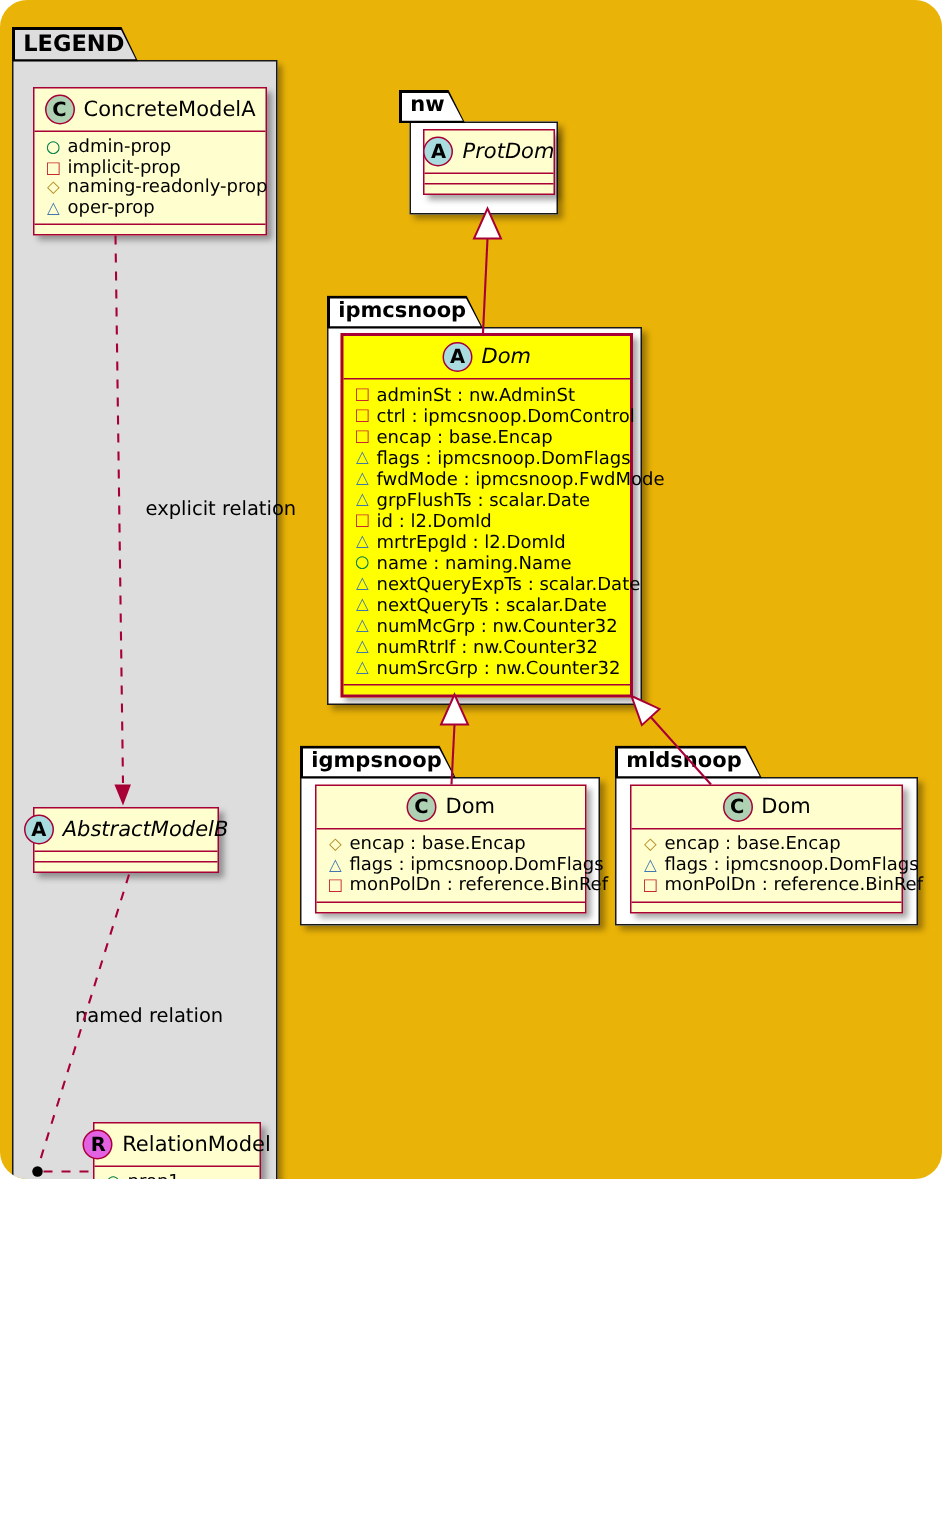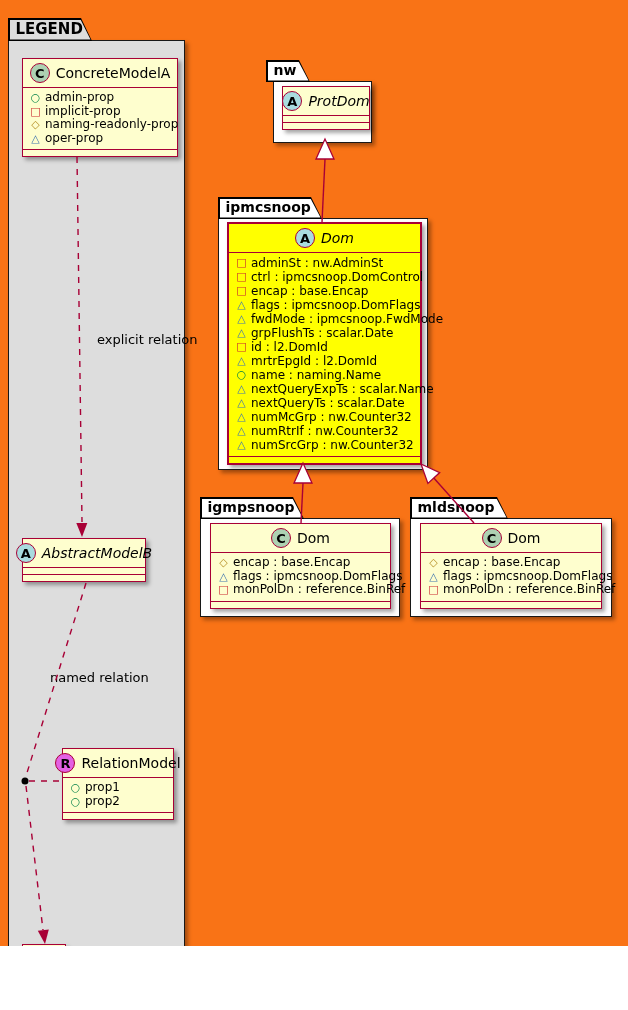--- a/index.html
+++ b/index.html
@@ -4,21 +4,21 @@
 <style>
   :root{
     --accent:#A80036;
     --clsbg:#FEFECE;
     --hl:#FFFF00;
     --legendbg:#DDDDDD;
     --ink:#111111;
   }
   *{box-sizing:border-box;margin:0;padding:0;}
   body{font-family:"DejaVu Sans","Liberation Sans",sans-serif;background:#fff;}
-  .canvas{position:relative;width:628px;height:946px;background:#f97316;overflow:hidden;}
+  .canvas{position:relative;width:628px;height:786px;background:#eab308;overflow:hidden;border-radius:18px;}
 
   
   .tab{position:absolute;background:#000;clip-path:polygon(0 0,calc(100% - 11px) 0,100% 100%,0 100%);}
   .tab-inner{position:absolute;inset:1.5px;background:#fff;clip-path:polygon(0 0,calc(100% - 10px) 0,100% 100%,0 100%);
              display:flex;align-items:center;padding:0 8px 2px 6px;font-weight:bold;font-size:14px;color:#000;white-space:nowrap;}
   .pkg-body{position:absolute;background:#fff;border:1.5px solid #181818;box-shadow:3px 3px 4px rgba(0,0,0,.35);}
   .legend-body{position:absolute;background:var(--legendbg);border:1.5px solid #181818;box-shadow:3px 3px 4px rgba(0,0,0,.35);}
   .legend-tab-inner{background:var(--legendbg);font-size:15px;}
   .stereotype{position:absolute;width:177px;text-align:center;font-style:italic;font-size:13px;color:#000;}
 
@@ -197,21 +197,21 @@
           <span>mrtrEpgId : l2.DomId</span>
         </div>
 
         <div class="frow">
           <span class="fi fi-circle"></span>
           <span>name : naming.Name</span>
         </div>
 
         <div class="frow">
           <span class="fi fi-triangle"></span>
-          <span>nextQueryExpTs : scalar.Name</span>
+          <span>nextQueryExpTs : scalar.Date</span>
         </div>
 
         <div class="frow">
           <span class="fi fi-triangle"></span>
           <span>nextQueryTs : scalar.Date</span>
         </div>
 
         <div class="frow">
           <span class="fi fi-triangle"></span>
           <span>numMcGrp : nw.Counter32</span>

